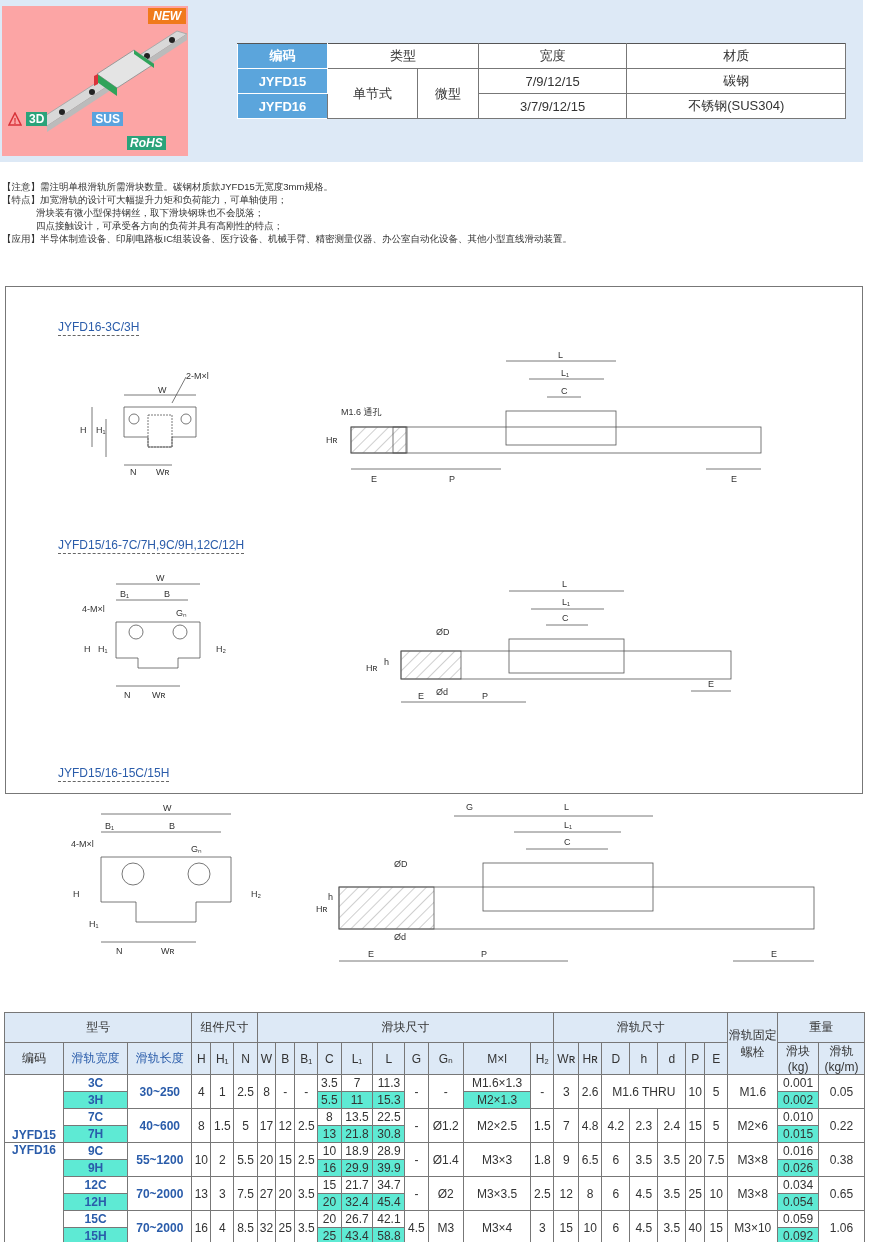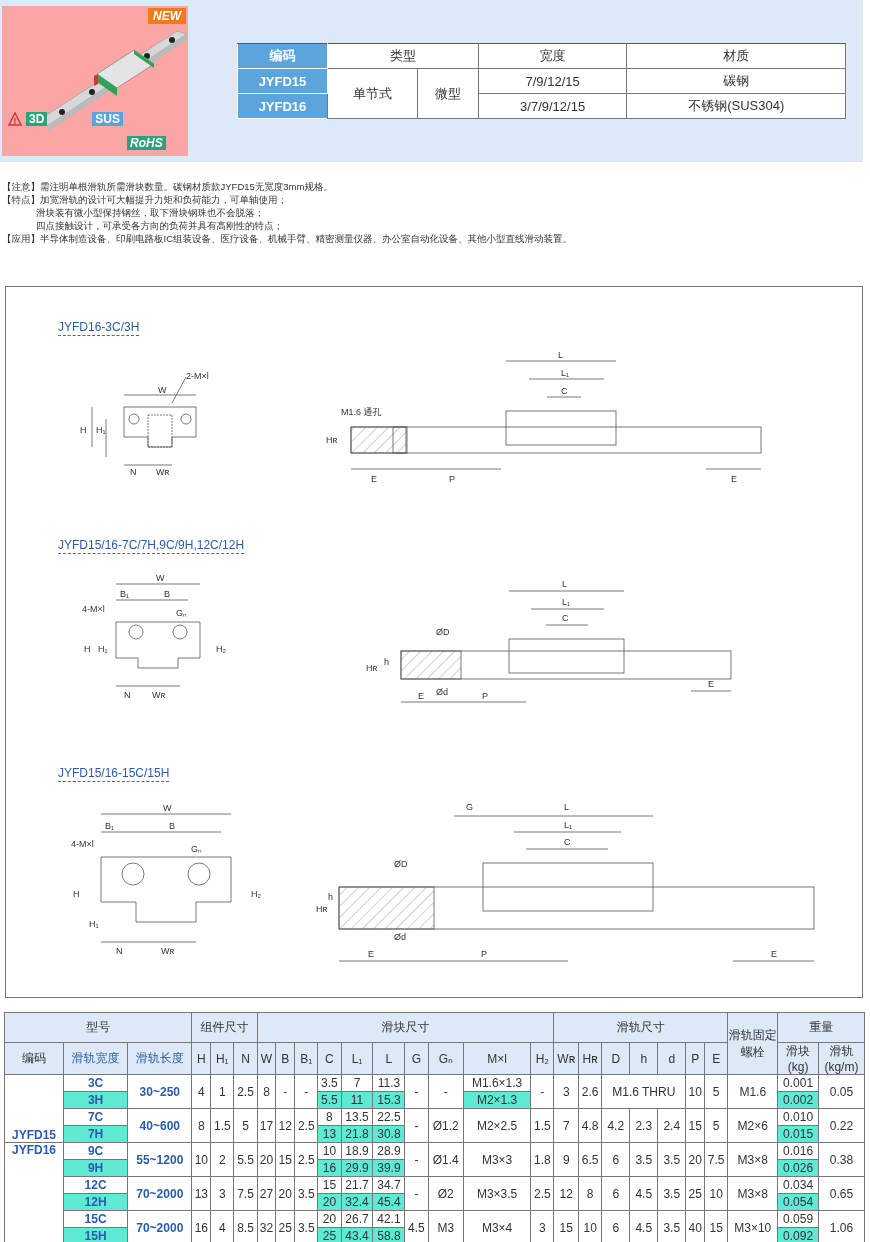--- a/index.html
+++ b/index.html
@@ -10,21 +10,21 @@
   .badges { position: absolute; left: 6px; bottom: 6px; display: flex; gap: 4px; align-items: center; }
   .badge { font-size: 12px; font-weight: bold; color: #fff; padding: 1px 3px; line-height: 12px; }
   .b3d { background: #2aa37a; } .bsus { background: #5aa3de; margin-left: 41px; } .brohs { background: #2aa37a; font-style: italic; margin-top: 48px; }
   .warn { width: 14px; height: 14px; }
   .type-table { position: absolute; left: 237px; top: 43px; width: 609px; border-collapse: collapse; font-size: 13px; }
   .type-table td { border: 1px solid #777; height: 25px; text-align: center; background: #fff; }
   .type-table td.hd { background: #5ba5dc; color: #fff; font-weight: bold; border-color: #fff; width: 90px; }
   .type-table tr.top td { border-top: 1px solid #555; }
   .notes { position: absolute; left: 2px; top: 180px; font-size: 9.5px; line-height: 13px; color: #333; }
   .notes .indent { padding-left: 34px; }
-  .drawing-frame { position: absolute; left: 5px; top: 286px; width: 858px; height: 712px; border: 1px solid #777; background: #fff; }
+  .drawing-frame { position: absolute; left: 5px; top: 286px; width: 858px; height: 508px; border: 1px solid #777; background: #fff; }
   .fig-title { position: absolute; color: #2a5caa; font-size: 12px; border-bottom: 1px dashed #666; padding-bottom: 1px; }
   .fig-svg { position: absolute; }
   .dim { font-size: 9px; fill: #333; font-family: "Liberation Sans", sans-serif; }
   .spec-table { position: absolute; left: 4px; top: 1012px; width: 861px; border-collapse: collapse; font-size: 12px; }
   .spec-table td, .spec-table th { border: 1px solid #777; text-align: center; padding: 0; font-weight: normal; }
   .spec-table th { background: #dde9f6; color: #333; }
   .spec-table th.blue { color: #2a5caa; }
   .spec-table .model { color: #2a5caa; font-weight: bold; }
   .spec-table .code { color: #2a5caa; font-weight: bold; }
   .spec-table tr.r1 td { height: 17px; }

